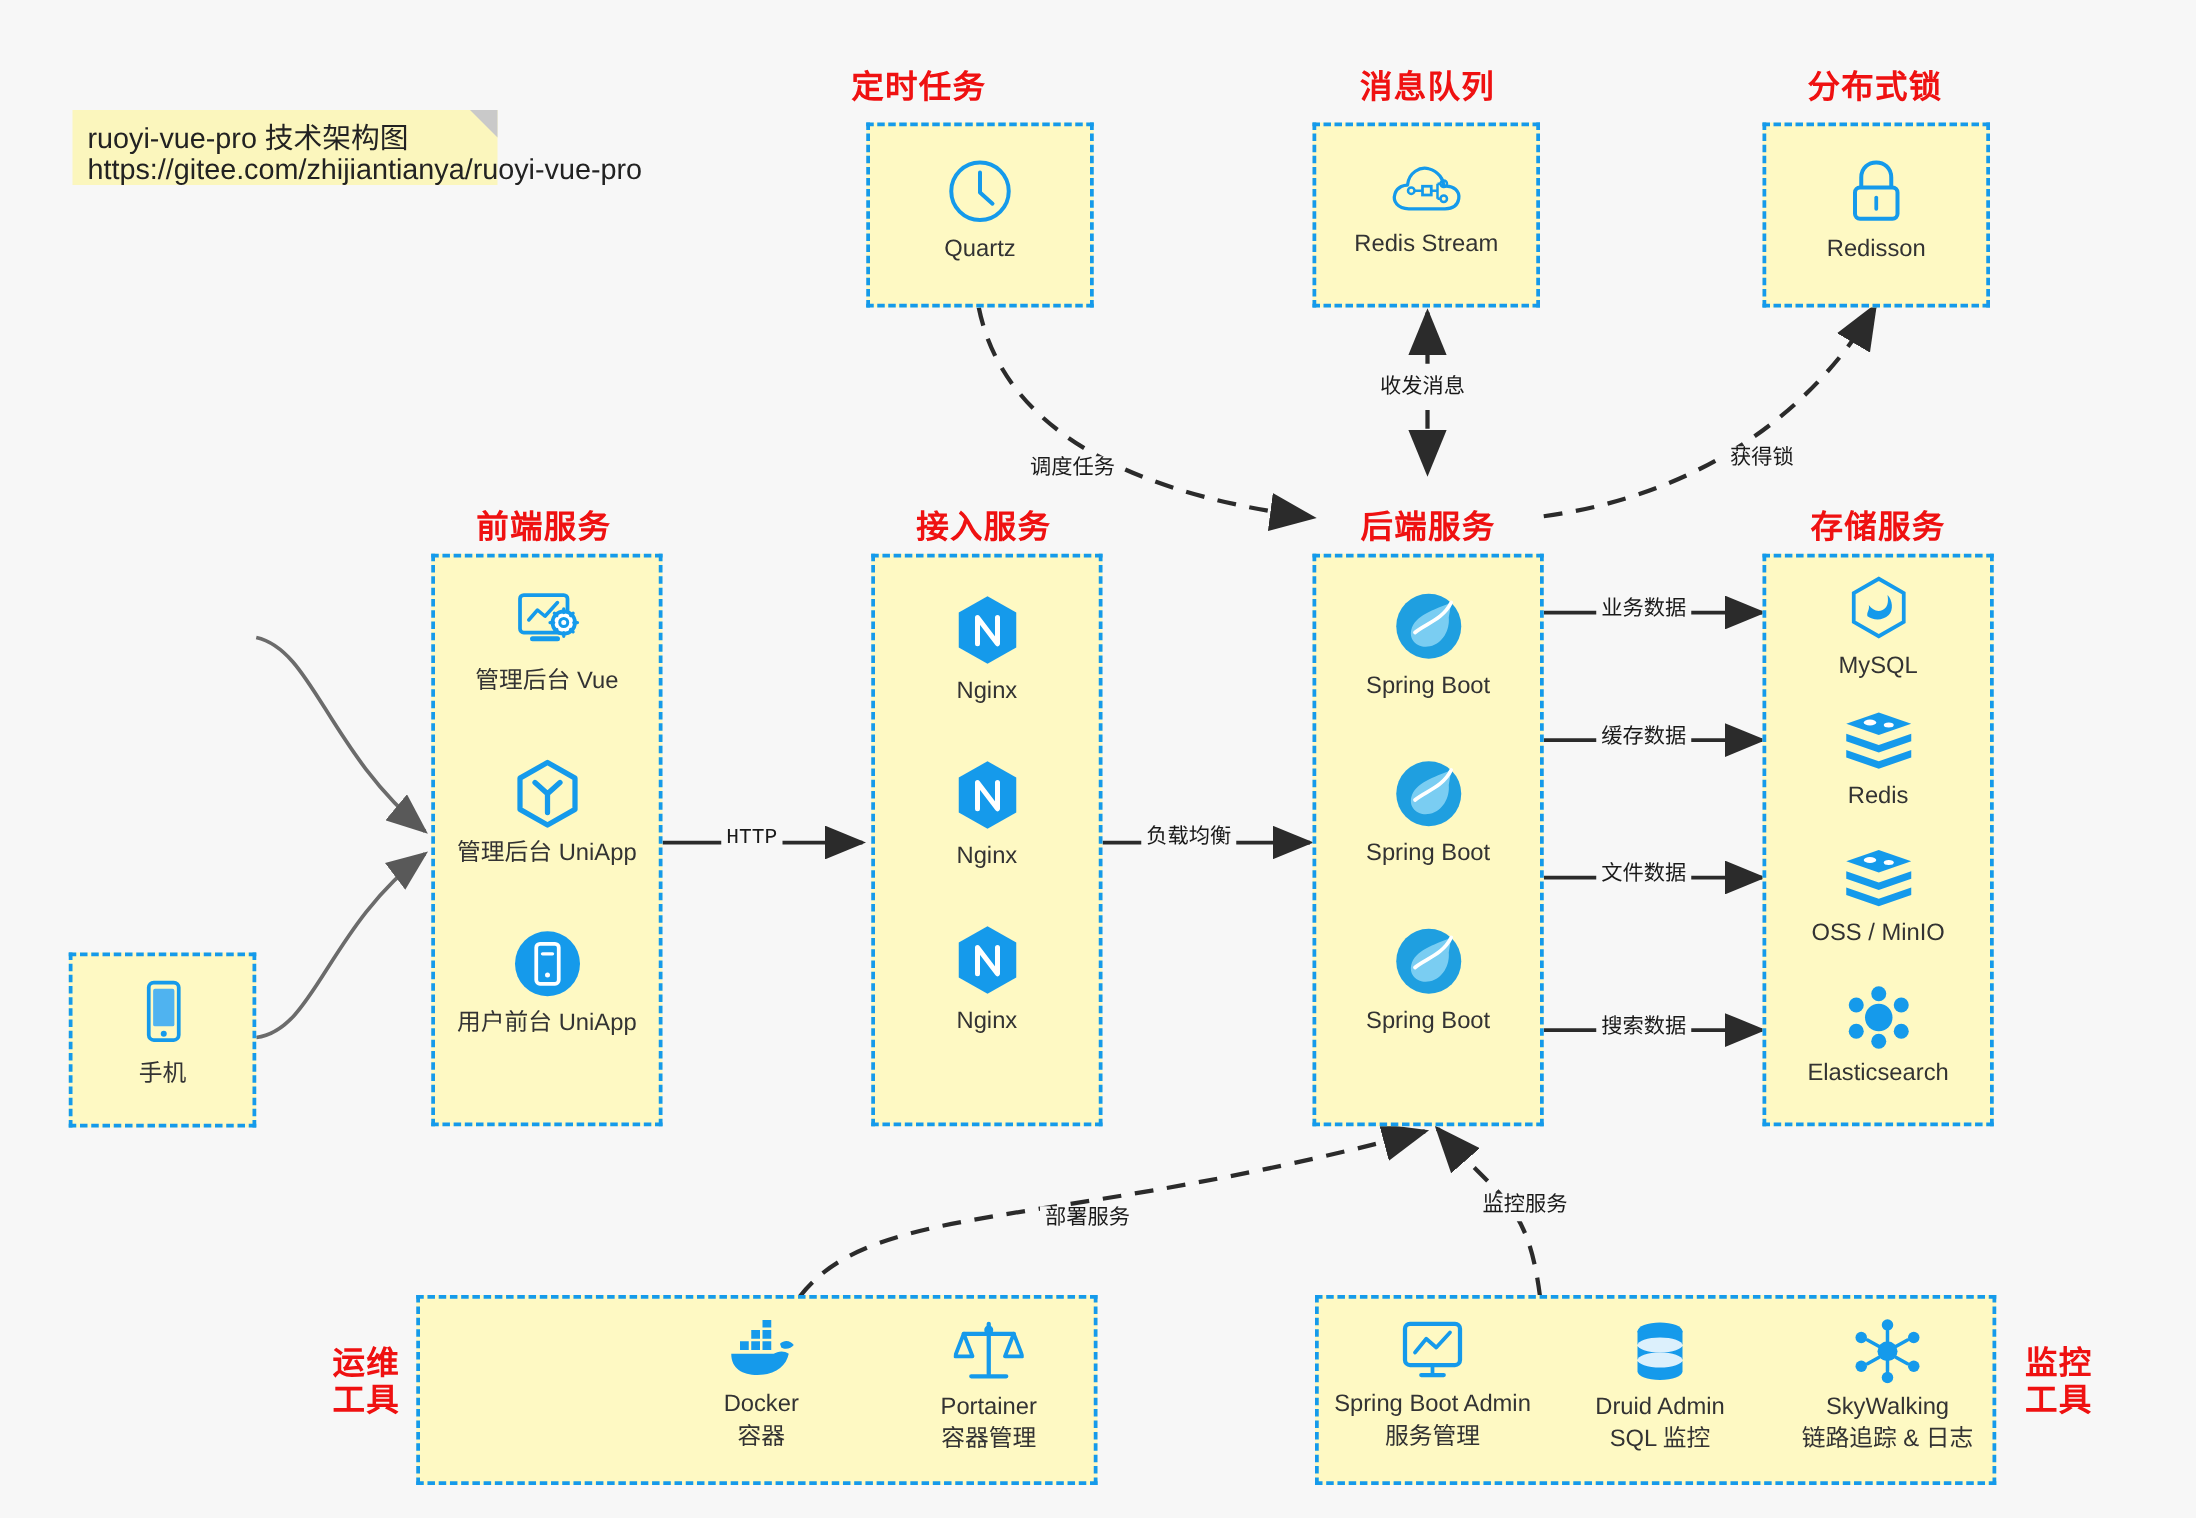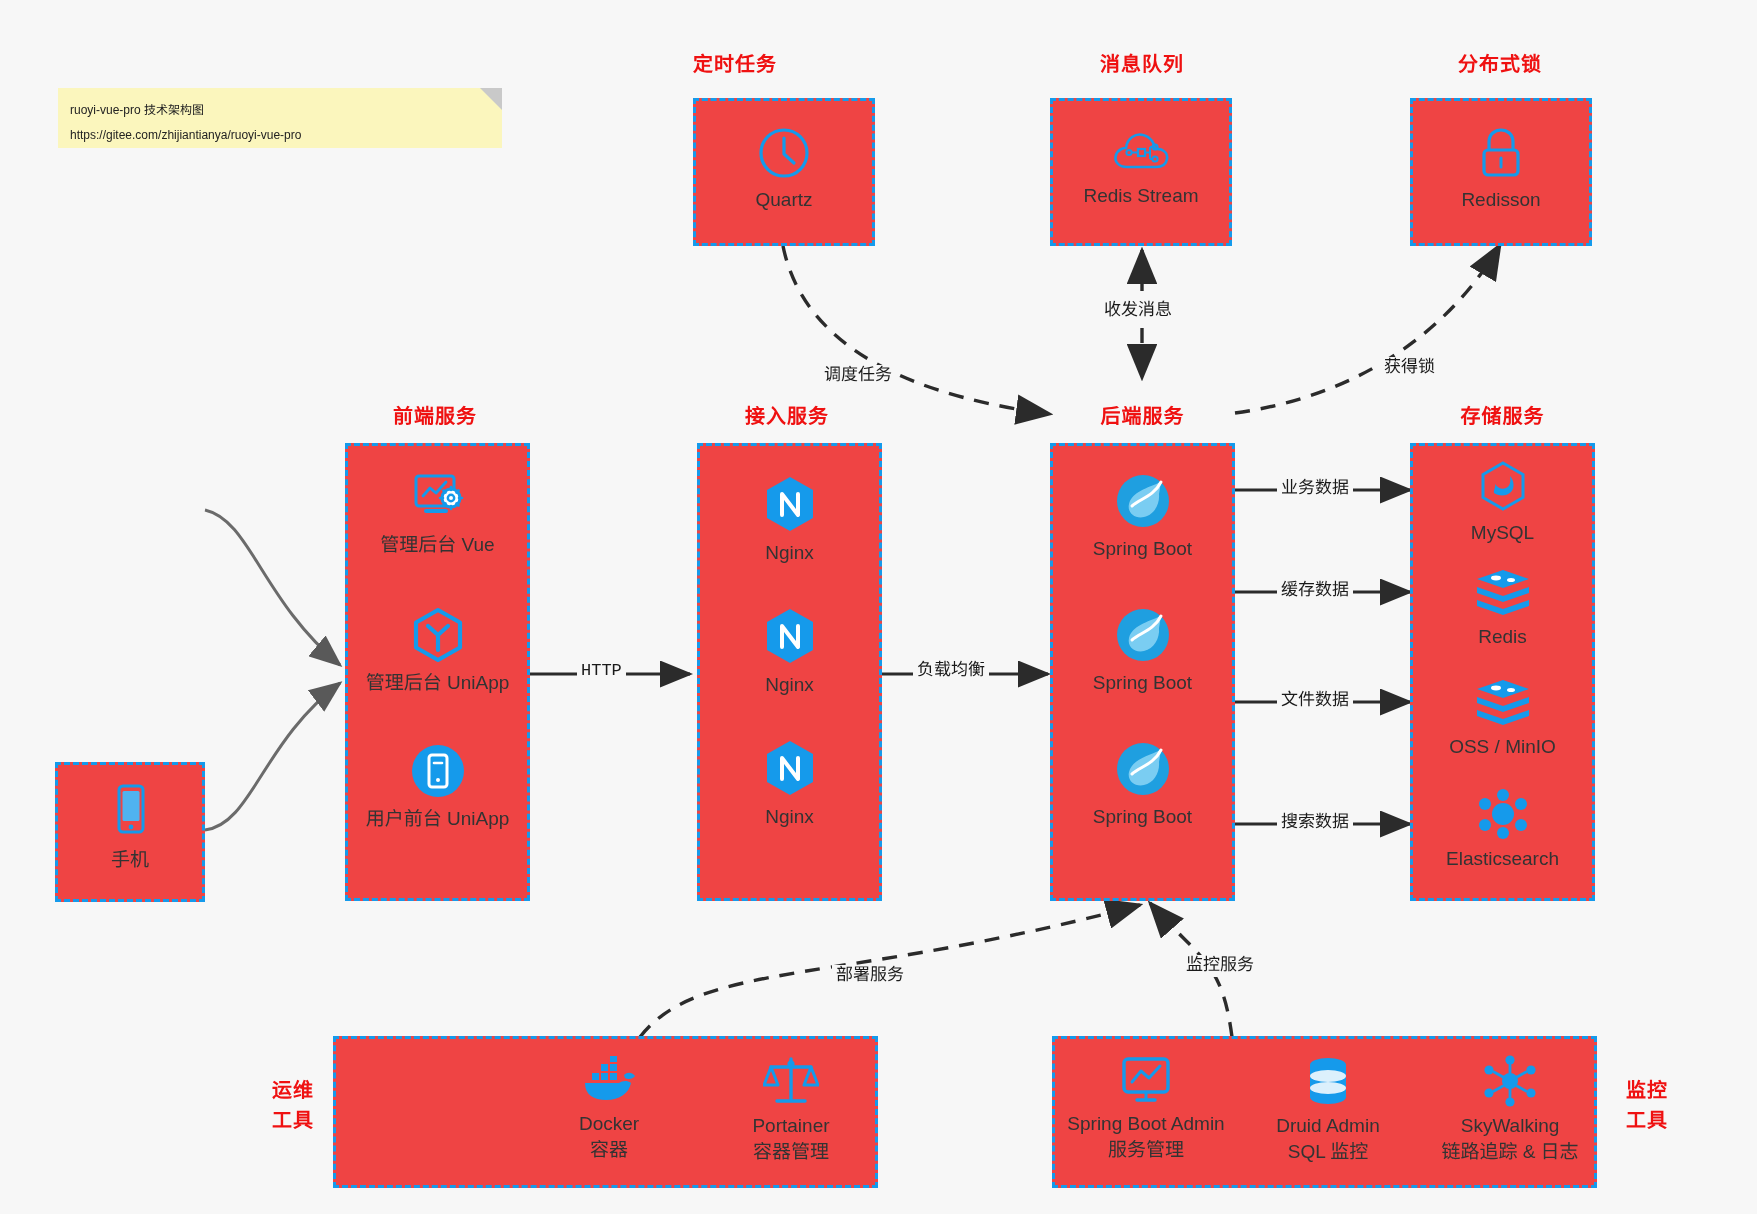--- a/index.html
+++ b/index.html
@@ -8,41 +8,41 @@
     width:1757px;height:1214px;
     background:#f7f7f7;
     font-family:"Liberation Sans","DejaVu Sans",sans-serif;
     position:relative;overflow:hidden;
   }
   #stage{position:absolute;left:0;top:0;width:1757px;height:1214px;}
   svg#wires{position:absolute;left:0;top:0;width:1757px;height:1214px;pointer-events:none;}
 
   
   .note{
-    position:absolute;left:58px;top:88px;width:444px;height:60px;
-    background:#fbf6bd;color:#222;font-size:12px;line-height:25px;
+    position:absolute;left:58px;top:88px;width:340px;height:60px;
+    background:#fbf6bd;color:#222;font-size:23px;line-height:25px;
     padding:10px 12px 0 12px;box-sizing:border-box;
   }
   .note .corner{
     position:absolute;right:0;top:0;width:0;height:0;
     border-left:22px solid transparent;border-top:22px solid #c9c9c9;
   }
   .note div{white-space:nowrap;}
 
   
   .gtitle{
-    position:absolute;color:#ef1111;font-size:20px;font-weight:bold;
+    position:absolute;color:#ef1111;font-size:26px;font-weight:bold;
     text-align:center;white-space:nowrap;letter-spacing:1px;
   }
   .gtitle.side{line-height:30px;}
 
   
   .box{
     position:absolute;box-sizing:border-box;
-    border:3px dashed #159aeb;background:#ef4444;
+    border:3px dashed #159aeb;background:#fef9c3;
   }
 
   
   .node{position:absolute;text-align:center;width:100%;}
   .node .cap{font-size:19px;color:#333;line-height:26px;white-space:nowrap;}
   .node .cap2{font-size:19px;color:#333;line-height:26px;white-space:nowrap;}
   .ico{display:block;margin:0 auto 6px auto;}
 
   
   .elabel{

